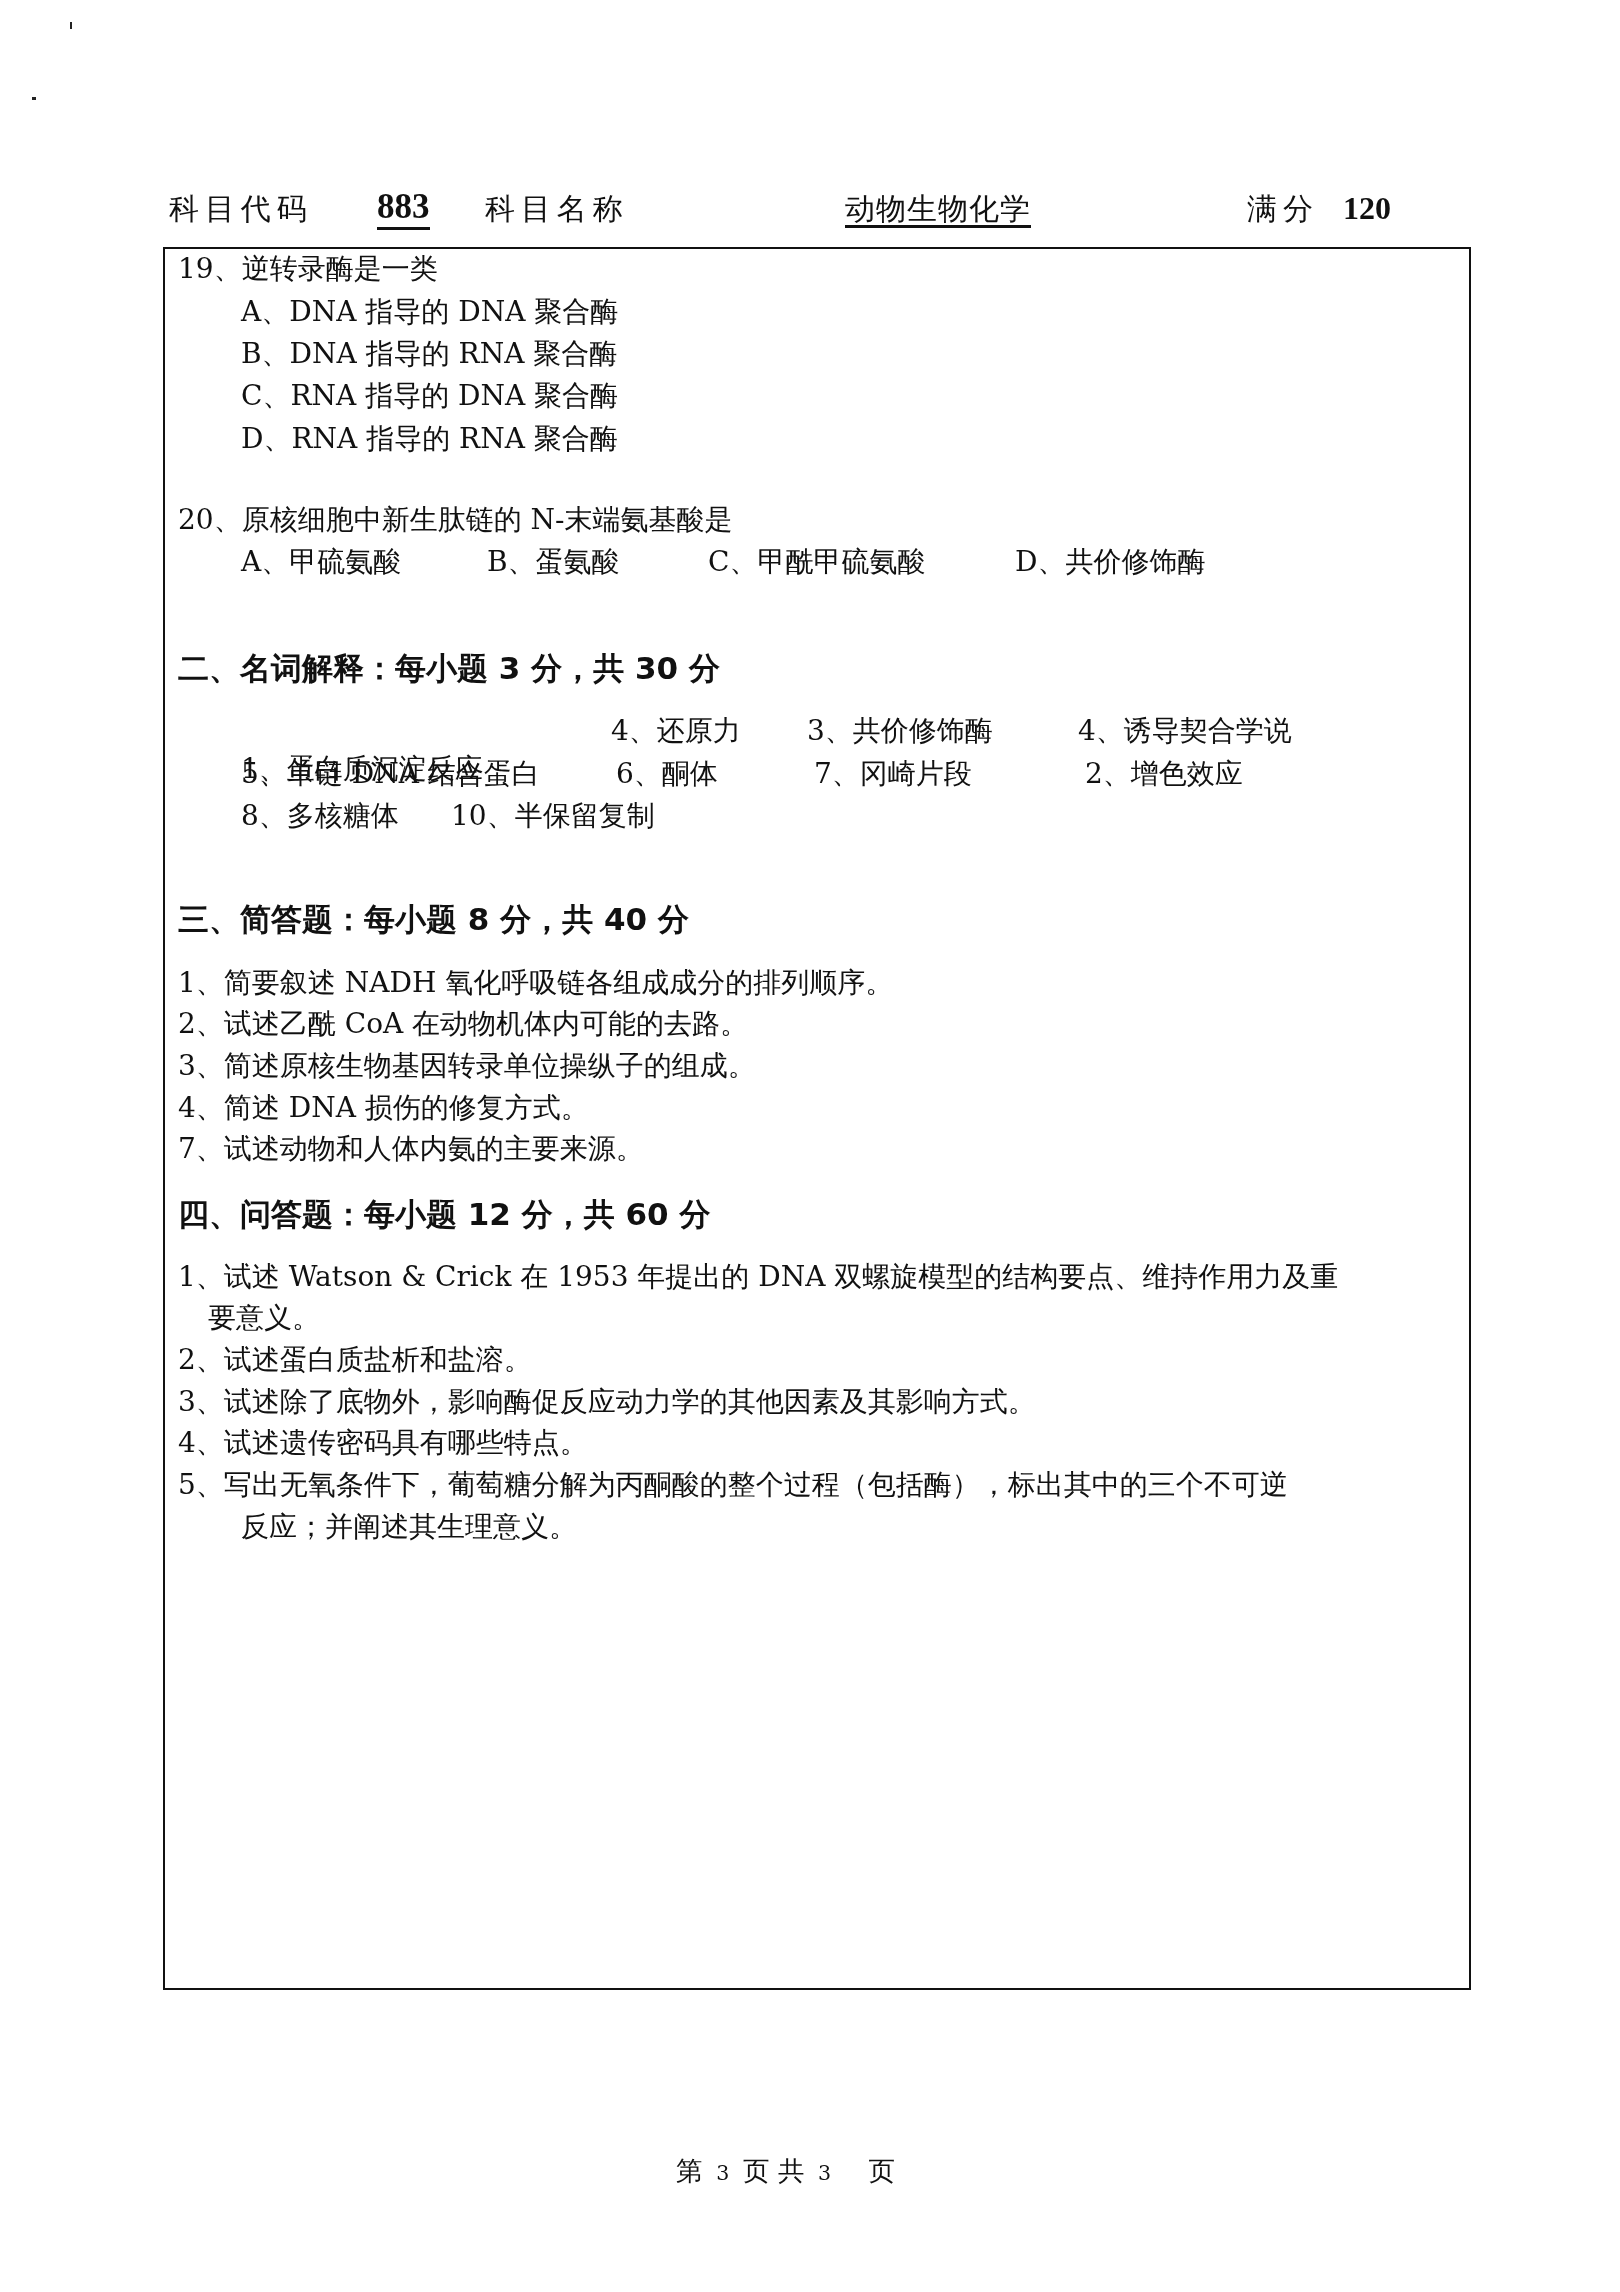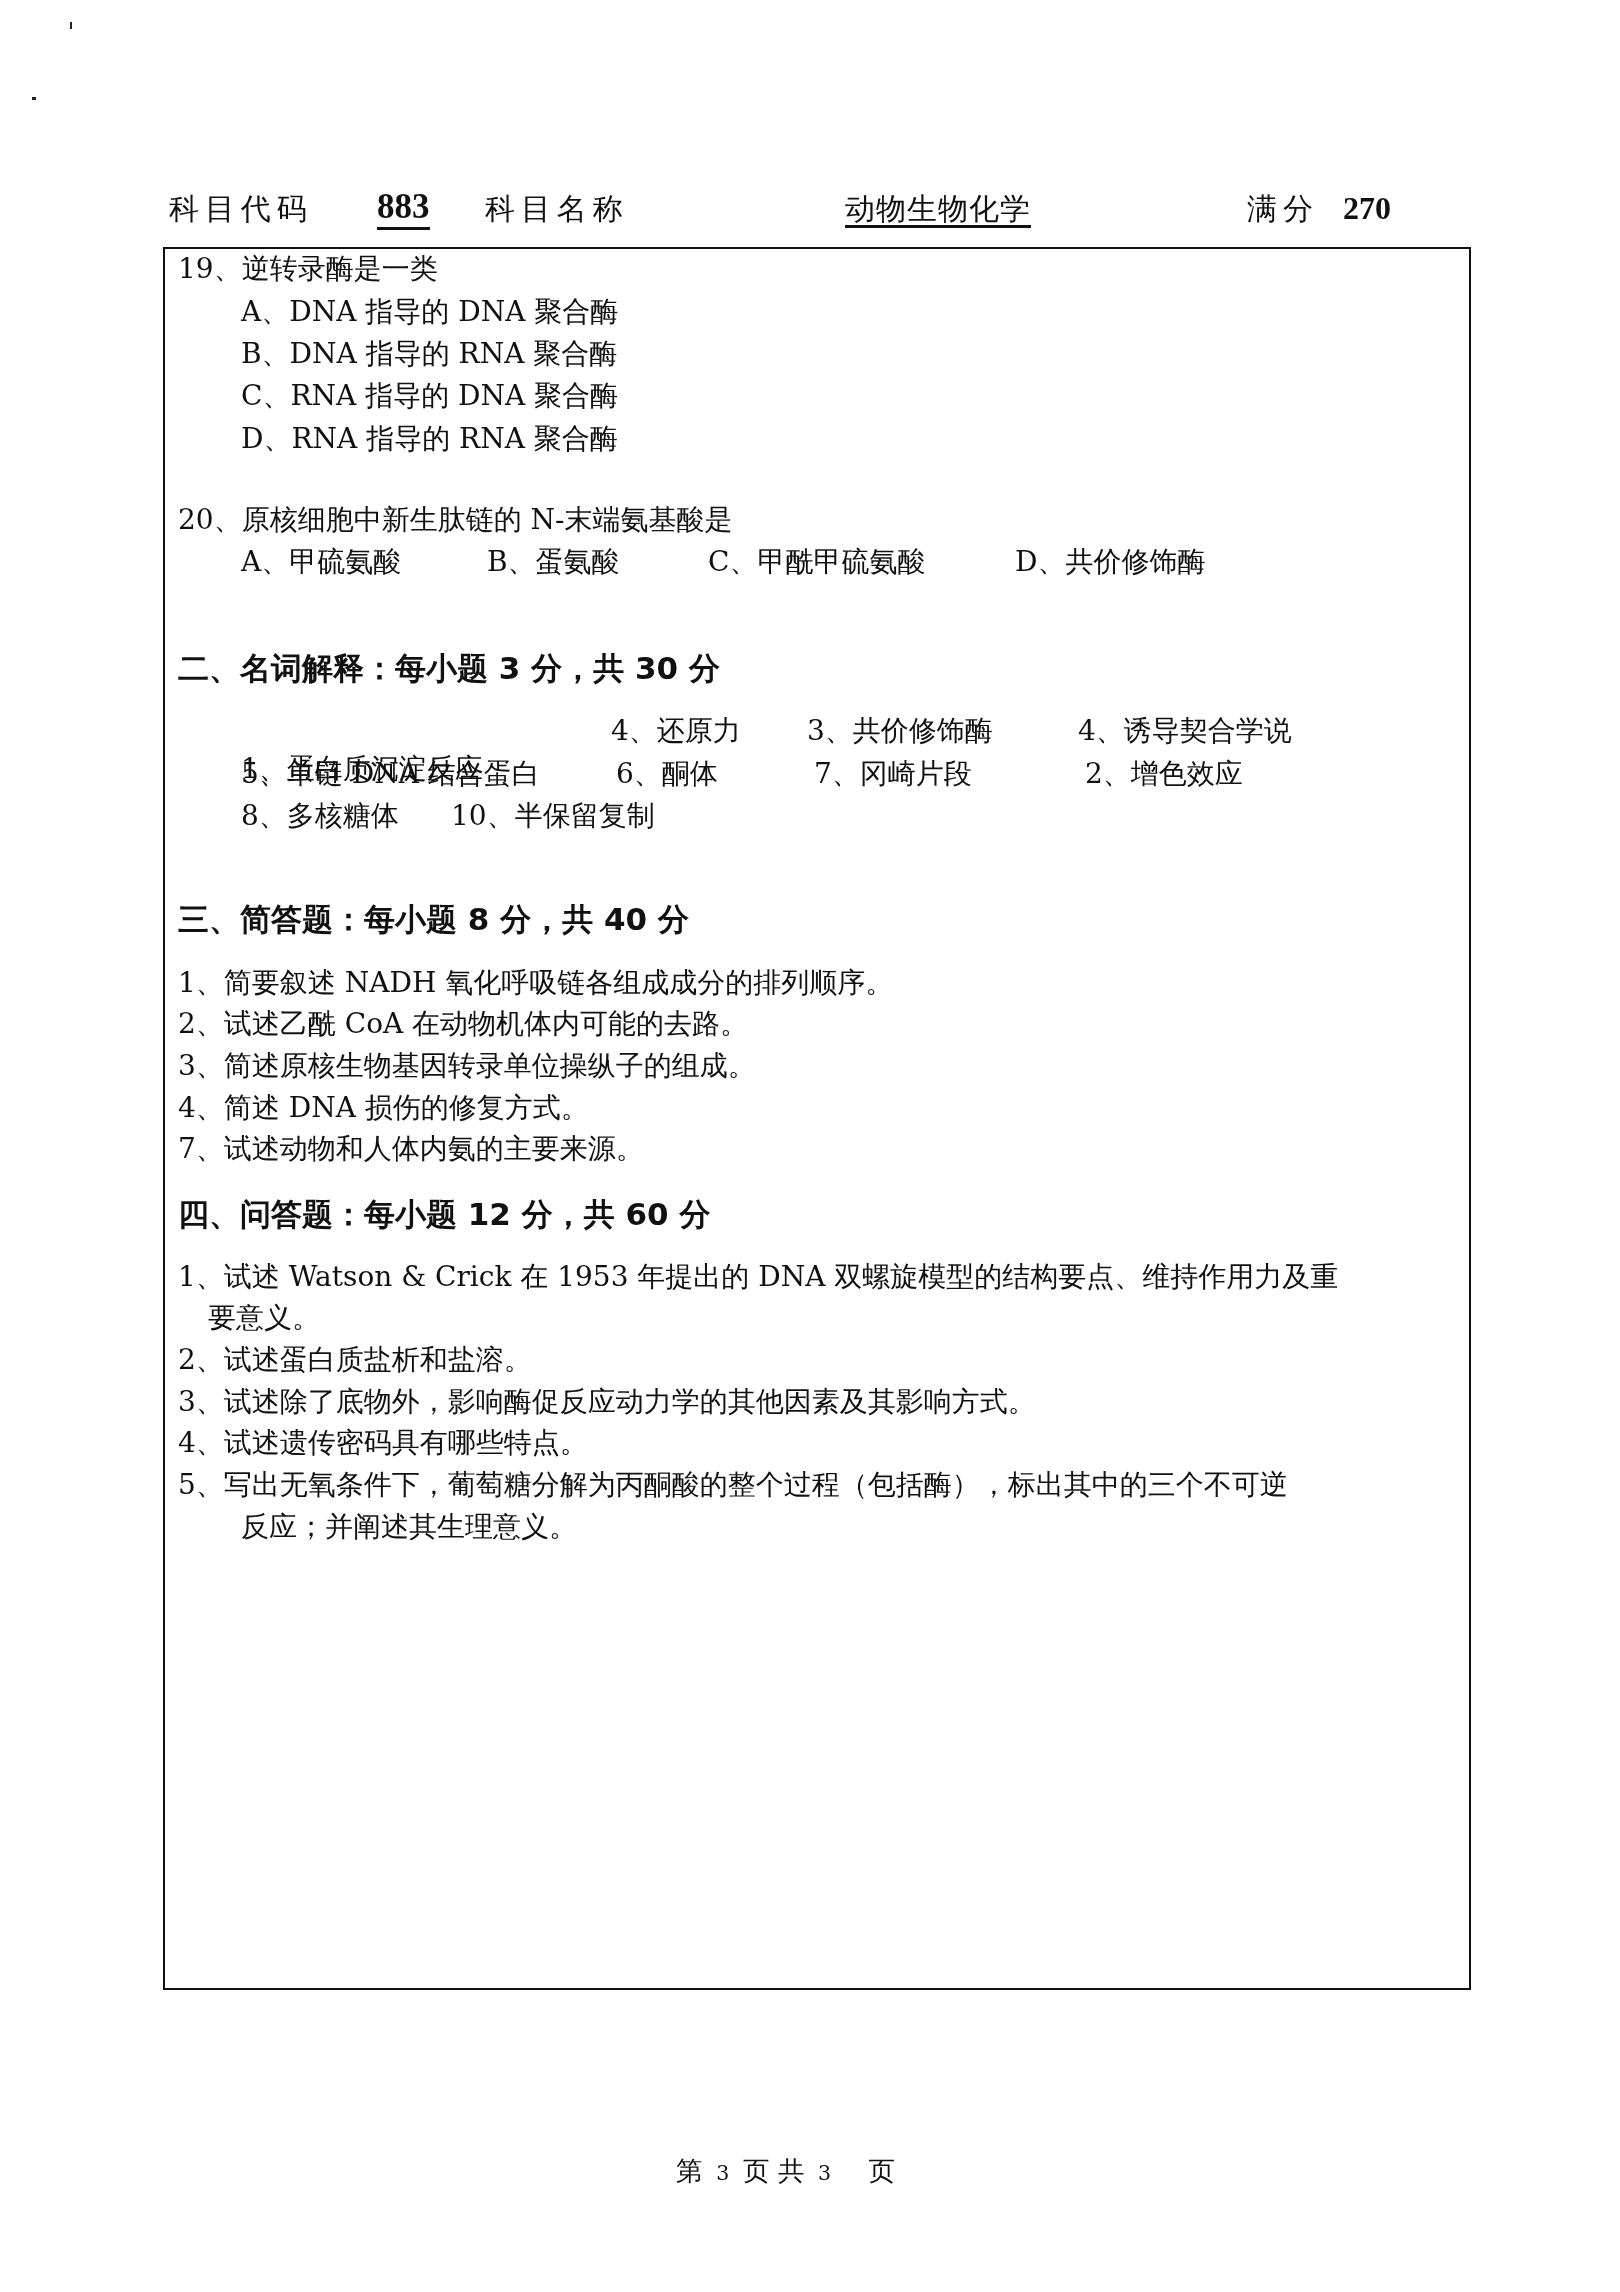--- a/index.html
+++ b/index.html
@@ -100,21 +100,21 @@
 
 <div class="speck" style="left:70px;top:21.6px;width:2px;height:7.8px;"></div>
 <div class="speck" style="left:32px;top:97px;width:3.9px;height:2.9px;"></div>
 
 <div class="header">
   <span class="h-code-label">科目代码</span>
   <span class="h-code">883</span>
   <span class="h-name-label">科目名称</span>
   <span class="h-name">动物生物化学</span>
   <span class="h-score-label">满分</span>
-  <span class="h-score">270</span>
+  <span class="h-score">120</span>
 </div>
 
 <div class="box"></div>
 
 <div class="line" style="left:178px;top:249px;">19、逆转录酶是一类</div>
 <div class="opt" style="left:241px;top:292px;">A、DNA 指导的 DNA 聚合酶</div>
 <div class="opt" style="left:241px;top:334px;">B、DNA 指导的 RNA 聚合酶</div>
 <div class="opt" style="left:241px;top:376px;">C、RNA 指导的 DNA 聚合酶</div>
 <div class="opt" style="left:241px;top:419px;">D、RNA 指导的 RNA 聚合酶</div>
 

